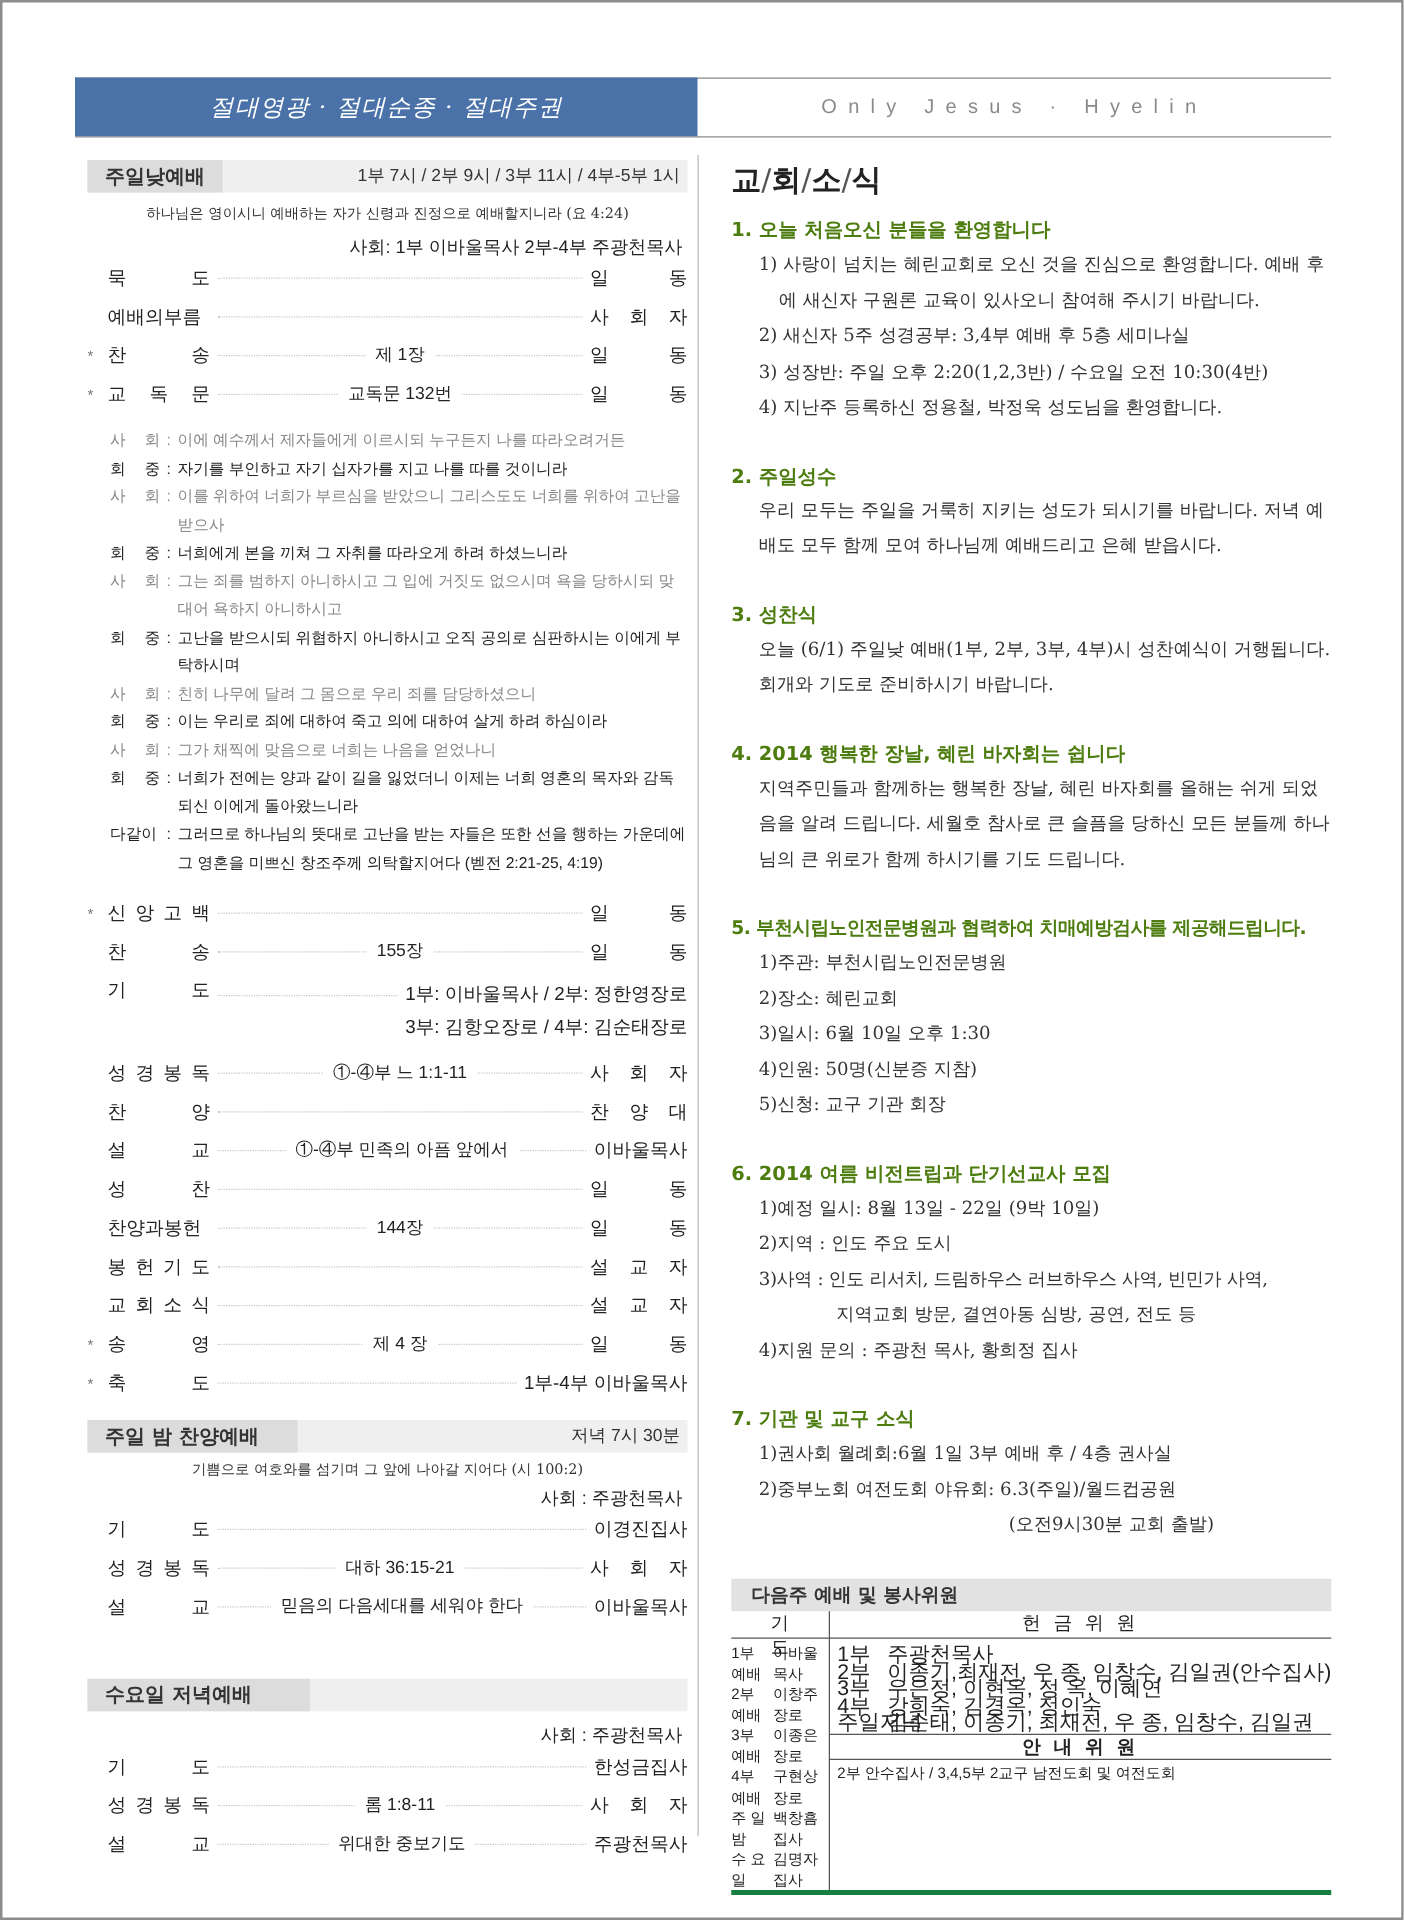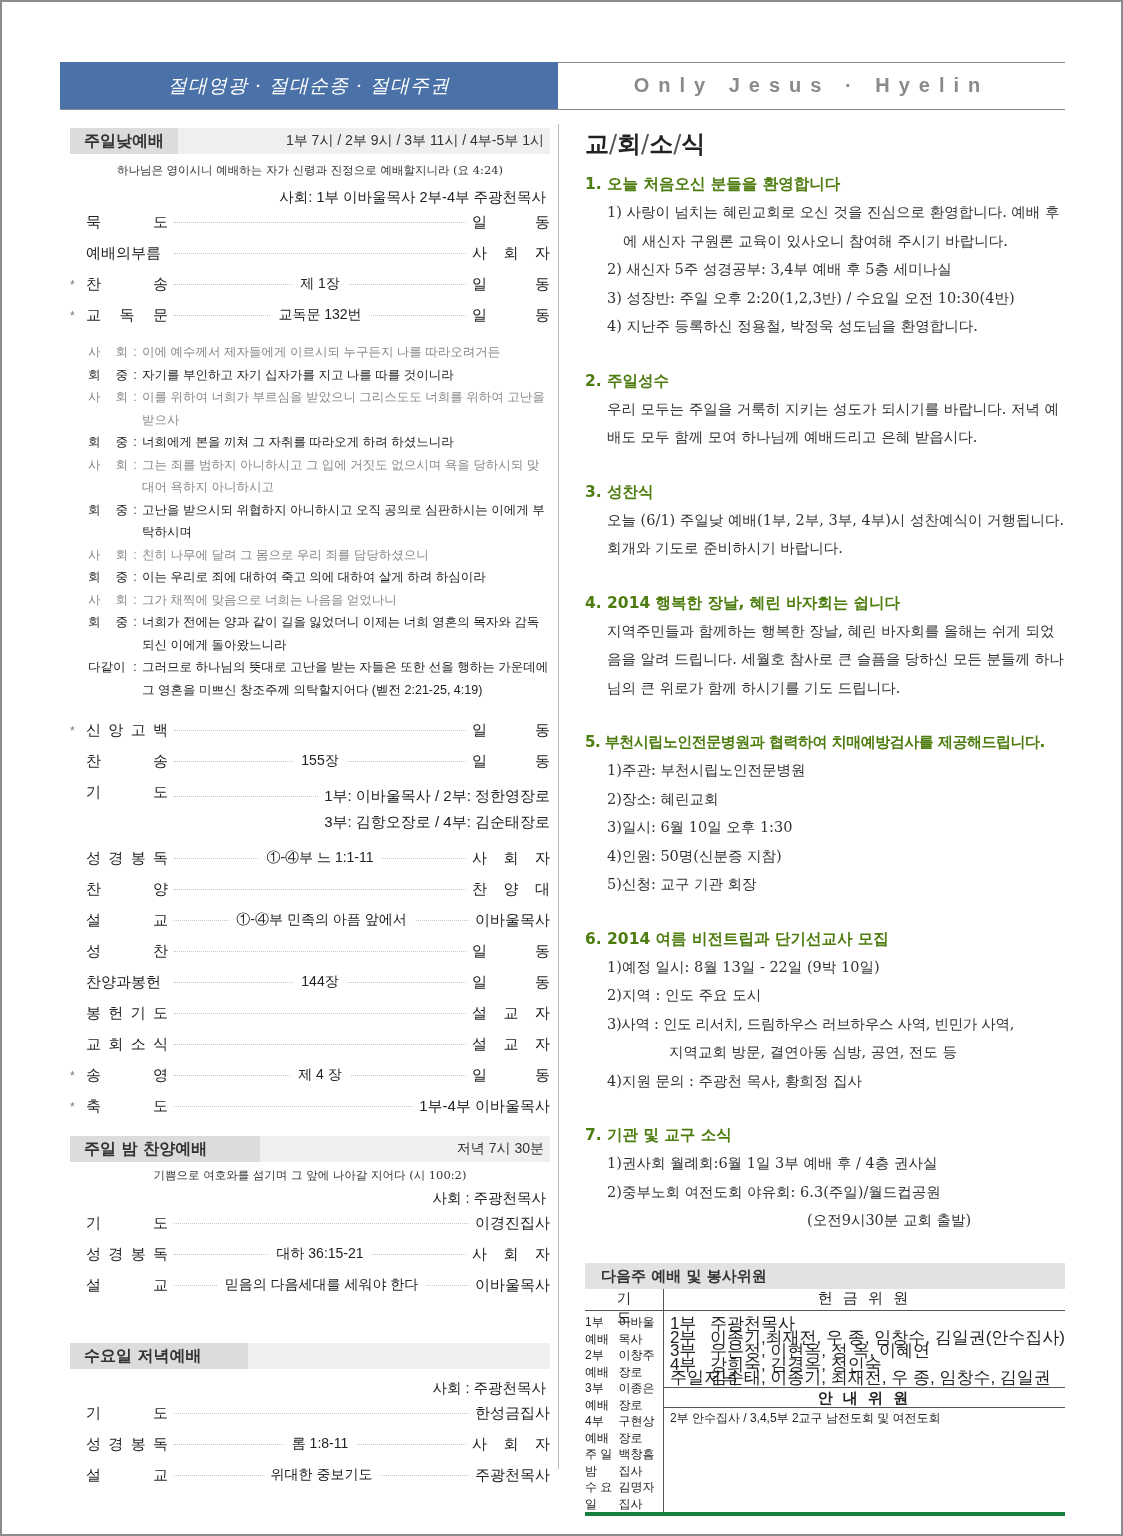--- a/index.html
+++ b/index.html
@@ -8,21 +8,21 @@
   .frame { position: absolute; left: 0; top: 0; width: 1123px; height: 1536px; border: 2px solid #8c8c8c; }
 
   
   .topline { position: absolute; left: 60px; top: 62px; width: 1005px; height: 1px; background: #8a8a8a; }
   .botline { position: absolute; left: 60px; top: 109px; width: 1005px; height: 1px; background: #8a8a8a; }
   .banner { position: absolute; left: 60px; top: 62px; width: 498px; height: 47px; background: #4a72a8;
             color: #fff; font-family: "DejaVu Serif", serif; font-size: 19px; letter-spacing: 1px;
             display: flex; align-items: center; justify-content: center; font-style: italic; }
   .motto-en { position: absolute; left: 558px; top: 62px; width: 507px; height: 47px; display: flex;
               align-items: center; justify-content: center; font-family: "Liberation Sans", sans-serif;
-              color: #8a8a8a; font-size: 20px; letter-spacing: 9px; font-weight: bold; }
+              color: #8a8a8a; font-size: 16px; letter-spacing: 9px; }
 
   
   .vdiv { position: absolute; left: 558px; top: 124px; width: 1px; height: 1345px; background: #bbb; }
 
   
   .left { position: absolute; left: 70px; top: 128px; width: 480px; }
   .sec-head { position: relative; height: 26px; background: #efefef; display: flex; align-items: center; justify-content: space-between; }
   .sec-head .title { background: #dcdcdc; height: 26px; padding: 12px 14px; display: flex; align-items: center; font-size: 16px; font-weight: bold; color: #333; }
   .sec-head .time { font-family: "Liberation Sans", sans-serif; font-size: 14px; color: #333; padding-right: 6px; }
   .verse { text-align: center; font-family: "DejaVu Serif", serif; font-size: 11.5px; color: #333; margin-top: 9px; }
@@ -390,21 +390,21 @@
         <span class="name">
           <span>축</span>
           <span>도</span>
         </span>
         <span class="dots"></span>
         <span class="who left-align">1부-4부 이바울목사</span>
       </div>
     </div>
 
   <div class="sec-head" style="margin-top:14px">
-    <div class="title" style="width:190px">주일 밤 찬양예배</div>
+    <div class="title" style="width:168px">주일 밤 찬양예배</div>
     <div class="time">저녁 7시 30분</div>
   </div>
   <div class="verse" style="margin-top:6px">기쁨으로 여호와를 섬기며 그 앞에 나아갈 지어다 (시 100:2)</div>
   <div class="leader-line" style="margin-top:6px">사회 : 주광천목사</div>
   <div id="se-order">
       <div class="row">
         <span class="star"></span>
         <span class="name">
           <span>기</span>
           <span>도</span>

